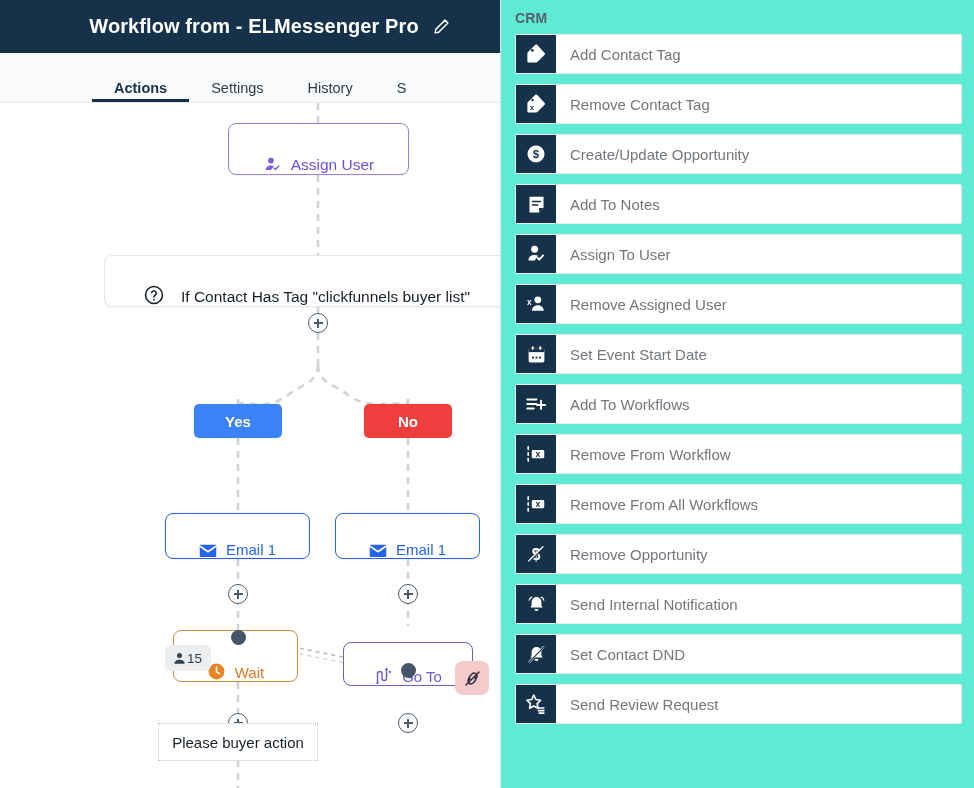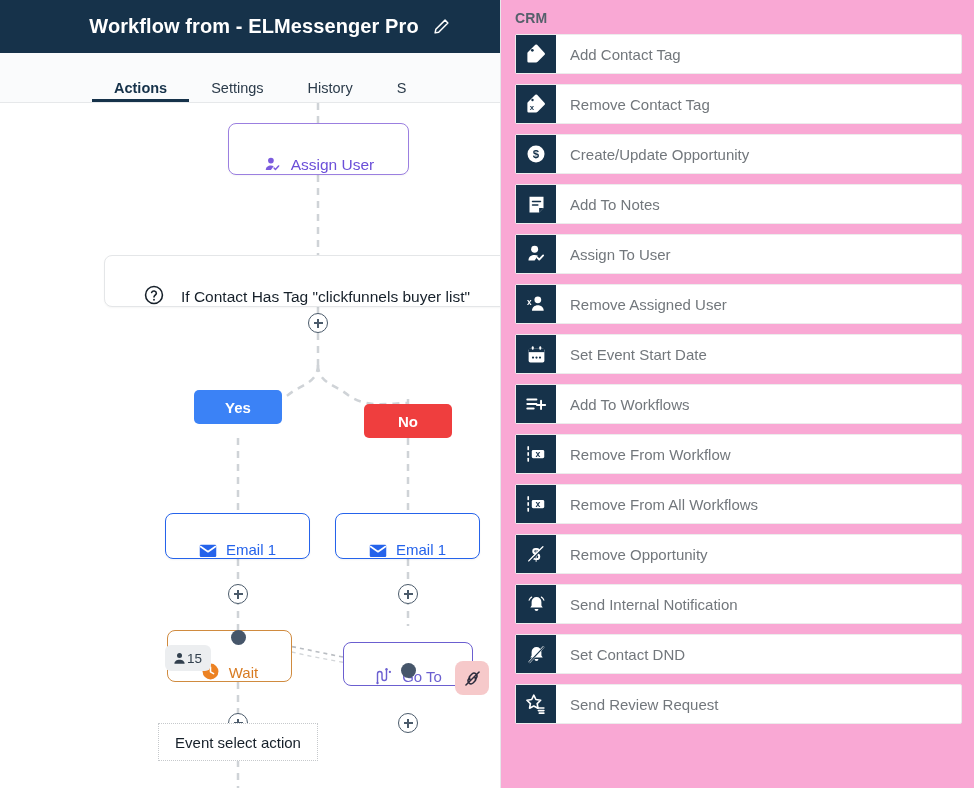--- a/index.html
+++ b/index.html
@@ -109,34 +109,34 @@
   .node-condition .qmark { margin-right: 16px; display:inline-flex; }
 
   .branch-pill {
     position: absolute;
     height: 34px; width: 88px;
     border-radius: 5px;
     display:flex; align-items:center; justify-content:center;
     color: #fff; font-size: 15px; font-weight: 600;
     z-index: 4; cursor: pointer;
   }
-  .pill-yes { left: 194px; top: 287px; background: #3b82f6; text-align: center; }
+  .pill-yes { left: 194px; top: 301px; background: #3b82f6; text-align: center; }
   .pill-no  { left: 364px; top: 301px; background: #ef3e3e; }
 
   .node-email {
     width: 145px; height: 46px;
     border: 1.5px solid #2563eb;
     color: #2563eb; font-weight: 500;
     box-shadow: 0 1px 2px rgba(0,0,0,.05);
   }
   .email-yes { left: 165px; top: 410px; }
   .email-no  { left: 335px; top: 410px; }
 
   .node-wait {
-    left: 167px; top: 527px; width: 125px; height: 52px;
+    left: 173px; top: 527px; width: 125px; height: 52px;
     border: 1.5px solid #d08b3f;
     color: #d87b22; font-weight: 500;
     background: #fff;
   }
   .node-goto {
     left: 343px; top: 539px; width: 130px; height: 44px;
     border: 1.5px solid #6b5fd0;
     color: #6b5fd0; font-weight: 500;
     background: #fff;
   }
@@ -196,21 +196,21 @@
     display:flex; align-items:center; justify-content:center;
     font-size: 15px; color: #16202a;
     z-index: 6;
   }
 
   
   .right-pane {
     position: relative;
     flex: 0 0 474px;
     width: 474px; height: 788px;
-    background: #f9a8d4;
+    background: #5eead4;
     border-left: 1px solid #e6e8ea;
     overflow: hidden;
   }
   .panel-title {
     padding: 10px 0 8px 14px;
     font-size: 14px;
     font-weight: 700;
     color: #55606b;
     letter-spacing: .2px;
   }
@@ -390,21 +390,21 @@
 
       <div class="unlink-chip">
         <svg width="21" height="21" viewBox="0 0 24 24" fill="none" stroke="#2c2c3c" stroke-width="1.7" stroke-linecap="round">
           <path d="M9.4 13.6a3.4 3.4 0 010-4.8l2-2a3.4 3.4 0 014.8 4.8l-1 1"></path>
           <path d="M14.6 10.4a3.4 3.4 0 010 4.8l-2 2a3.4 3.4 0 01-4.8-4.8l1-1"></path>
           <path d="M19.5 4.5L4.5 19.5"></path>
         </svg>
       </div>
 
       <div class="select-action-box">
-        <span>Event select action</span>
+        <span>Please buyer action</span>
       </div>
 
     </div>
   </div>
 
   <div class="right-pane">
     <div class="panel-title">CRM</div>
     <div class="action-list">
 
       <div class="action-item">

